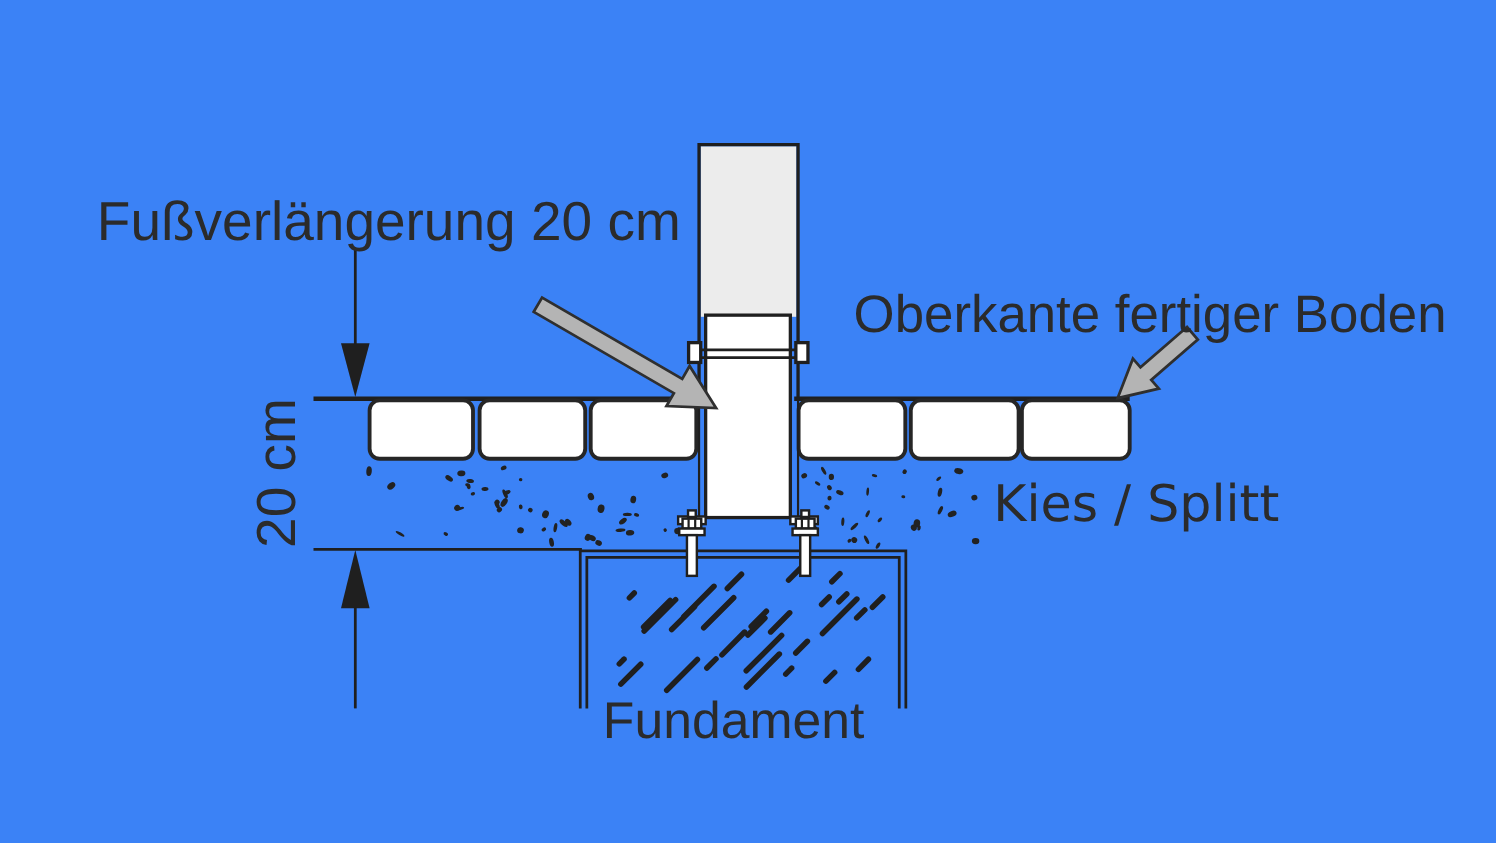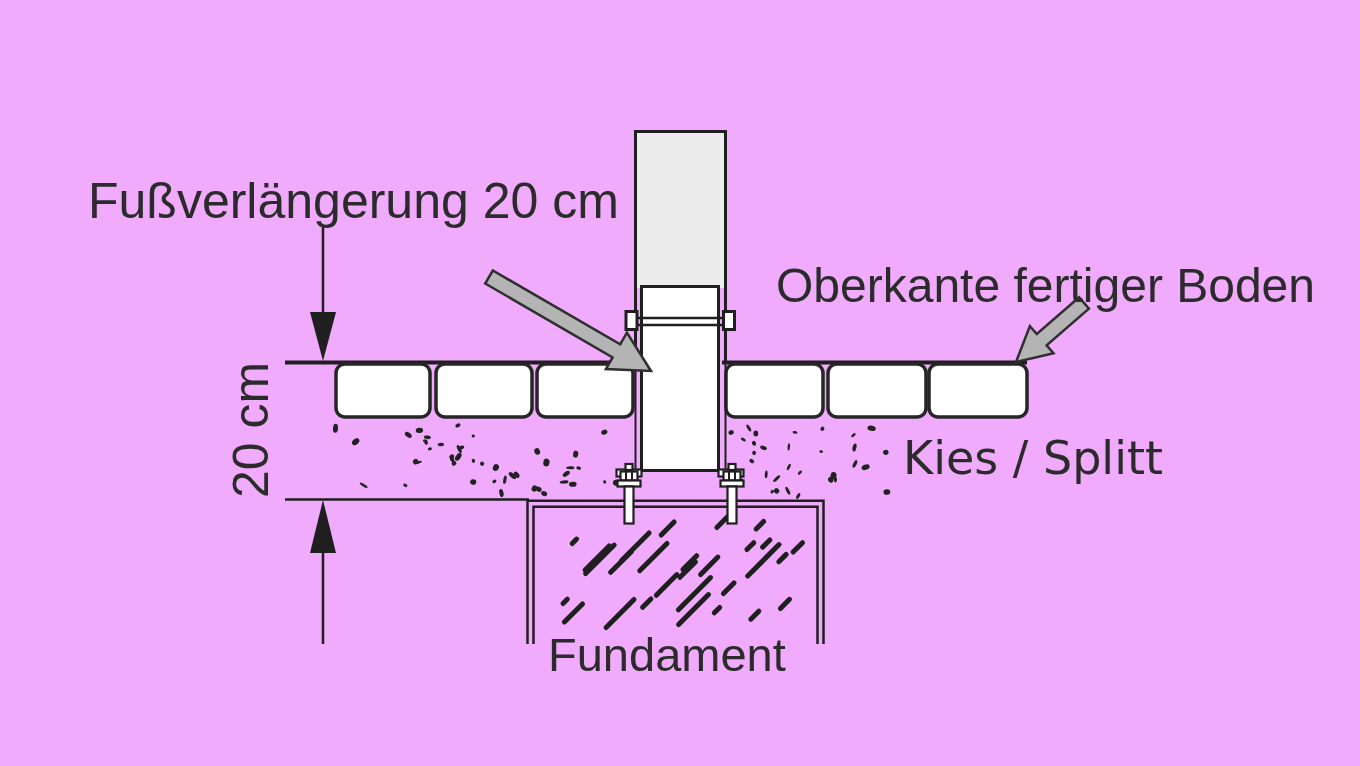--- a/index.html
+++ b/index.html
@@ -1,16 +1,16 @@
 <!DOCTYPE html>
 <html><head>
 <meta charset="utf-8">
 <style>
   html,body{margin:0;padding:0;background:#ffffff;}
-  .stage{position:relative;width:1360px;height:766px;background:#f0abfc;overflow:hidden;}
+  .stage{position:relative;width:1360px;height:766px;background:#3b82f6;overflow:hidden;}
   svg{display:block;}
   .struct{stroke:#1f1f1f;fill:none;}
   .thick{stroke:#1f1f1f;stroke-width:4;}
   .thin{stroke:#1f1f1f;stroke-width:2;}
   .mid{stroke:#1f1f1f;stroke-width:2.5;}
   .stone{fill:#ffffff;stroke:#262626;stroke-width:3.5;}
   .sleeve{fill:#ffffff;stroke:#1f1f1f;stroke-width:3;}
   .hw{fill:#ffffff;stroke:#1f1f1f;stroke-width:2.2;}
   .cap{fill:#ffffff;stroke:#1f1f1f;stroke-width:3;}
   .blackarrow{fill:#1f1f1f;stroke:none;}

